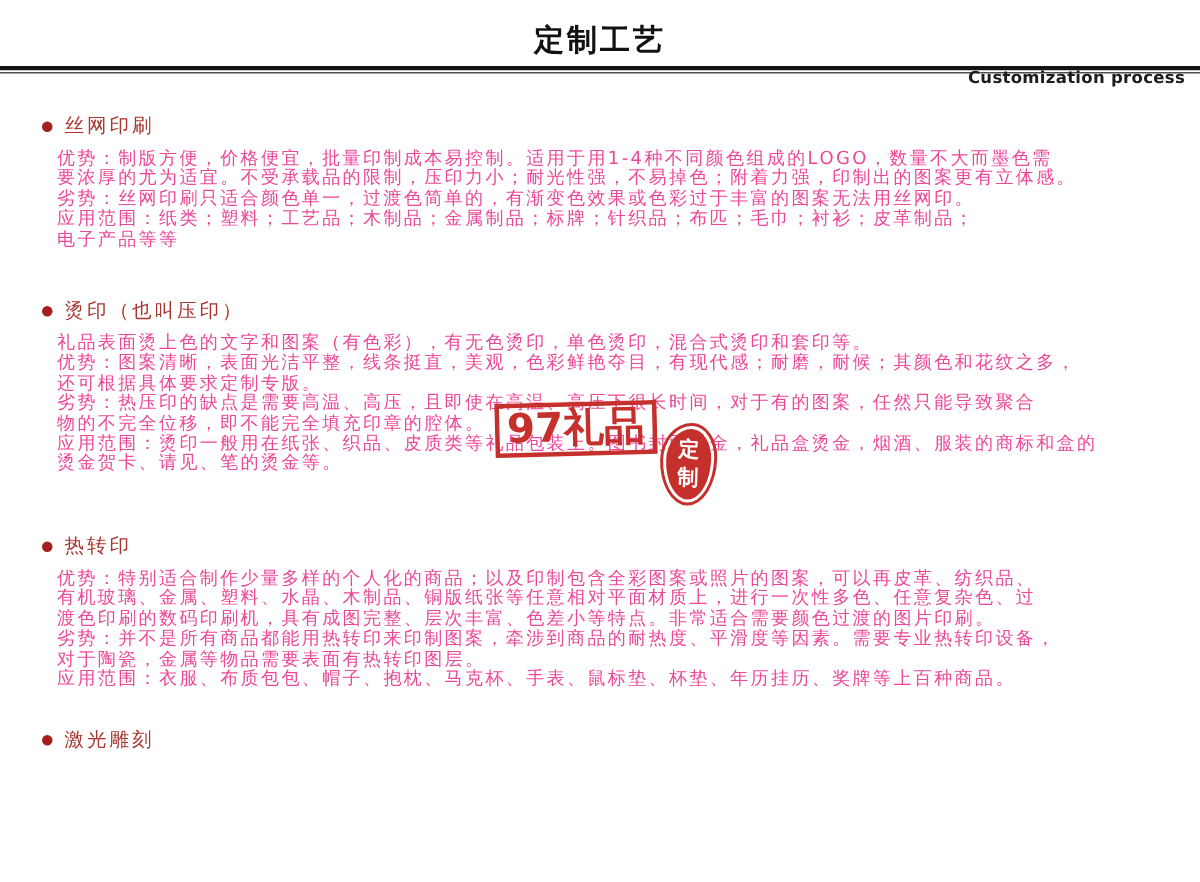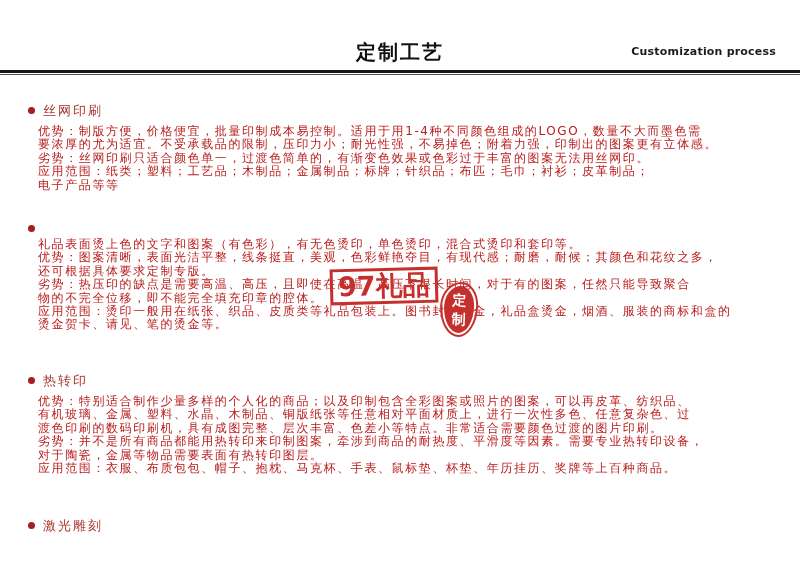--- a/index.html
+++ b/index.html
@@ -7,33 +7,33 @@
     width: 800px;
     height: 588px;
     background: #ffffff;
     font-family: "DejaVu Sans", "Liberation Sans", sans-serif;
     position: relative;
     overflow: hidden;
   }
   .page { width: 800px; height: 588px; position: relative; }
 
   
-  .hdr { position: relative; padding-top: 40px; }
+  .hdr { position: relative; padding-top: 14px; }
   .hdr-title {
     text-align: center;
     font-size: 20px;
     font-weight: bold;
     color: #111111;
     letter-spacing: 2px;
     line-height: 24px;
     margin: 0;
   }
   .hdr-sub {
     position: absolute;
-    right: 24px;
+    right: 10px;
     top: 45px;
     font-size: 11px;
     font-weight: bold;
     color: #1c1c1c;
     letter-spacing: 0.2px;
   }
   .rule-wrap { margin-top: 6px; }
   .rule-thick { height: 3px; background: #141414; }
   .rule-gap { height: 1px; background: #ffffff; }
   .rule-thin { height: 1px; background: #4f4f4f; }
@@ -52,28 +52,28 @@
     font-weight: normal;
     color: #a8352e;
     letter-spacing: 2px;
     margin: 0;
     line-height: 17px;
   }
   .sec-body {
     margin: 6px 0 0 10px;
     font-size: 12px;
     line-height: 13.4px;
-    color: #b91c1c;
+    color: #ec4899;
     letter-spacing: 1.6px;
     white-space: pre-line;
   }
   .sec-1 { margin-top: 27px; }
   .sec-2 { margin-top: 33px; }
   .sec-3 { margin-top: 40px; }
-  .sec-4 { margin-top: 42px; }
+  .sec-4 { margin-top: 26px; }
 
   
   .wm-box {
     position: absolute;
     left: 330px;
     top: 268px;
     z-index: 5;
     border: 3px solid #c5302c;
     color: #c5302c;
     font-size: 27px;
@@ -137,20 +137,21 @@
       <div class="sec-body">优势：制版方便，价格便宜，批量印制成本易控制。适用于用1-4种不同颜色组成的LOGO，数量不大而墨色需
 要浓厚的尤为适宜。不受承载品的限制，压印力小；耐光性强，不易掉色；附着力强，印制出的图案更有立体感。
 劣势：丝网印刷只适合颜色单一，过渡色简单的，有渐变色效果或色彩过于丰富的图案无法用丝网印。
 应用范围：纸类；塑料；工艺品；木制品；金属制品；标牌；针织品；布匹；毛巾；衬衫；皮革制品；
 电子产品等等</div>
     </section>
 
     <section class="sec-2">
       <div class="sec-head">
         <span class="bullet"></span>
+        <h2 class="sec-heading">烫印（也叫压印）</h2>
       </div>
       <div class="sec-body">礼品表面烫上色的文字和图案（有色彩），有无色烫印，单色烫印，混合式烫印和套印等。
 优势：图案清晰，表面光洁平整，线条挺直，美观，色彩鲜艳夺目，有现代感；耐磨，耐候；其颜色和花纹之多，
 还可根据具体要求定制专版。
 劣势：热压印的缺点是需要高温、高压，且即使在高温、高压下很长时间，对于有的图案，任然只能导致聚合
 物的不完全位移，即不能完全填充印章的腔体。
 应用范围：烫印一般用在纸张、织品、皮质类等礼品包装上。图书封面烫金，礼品盒烫金，烟酒、服装的商标和盒的
 烫金贺卡、请见、笔的烫金等。</div>
     </section>
 

